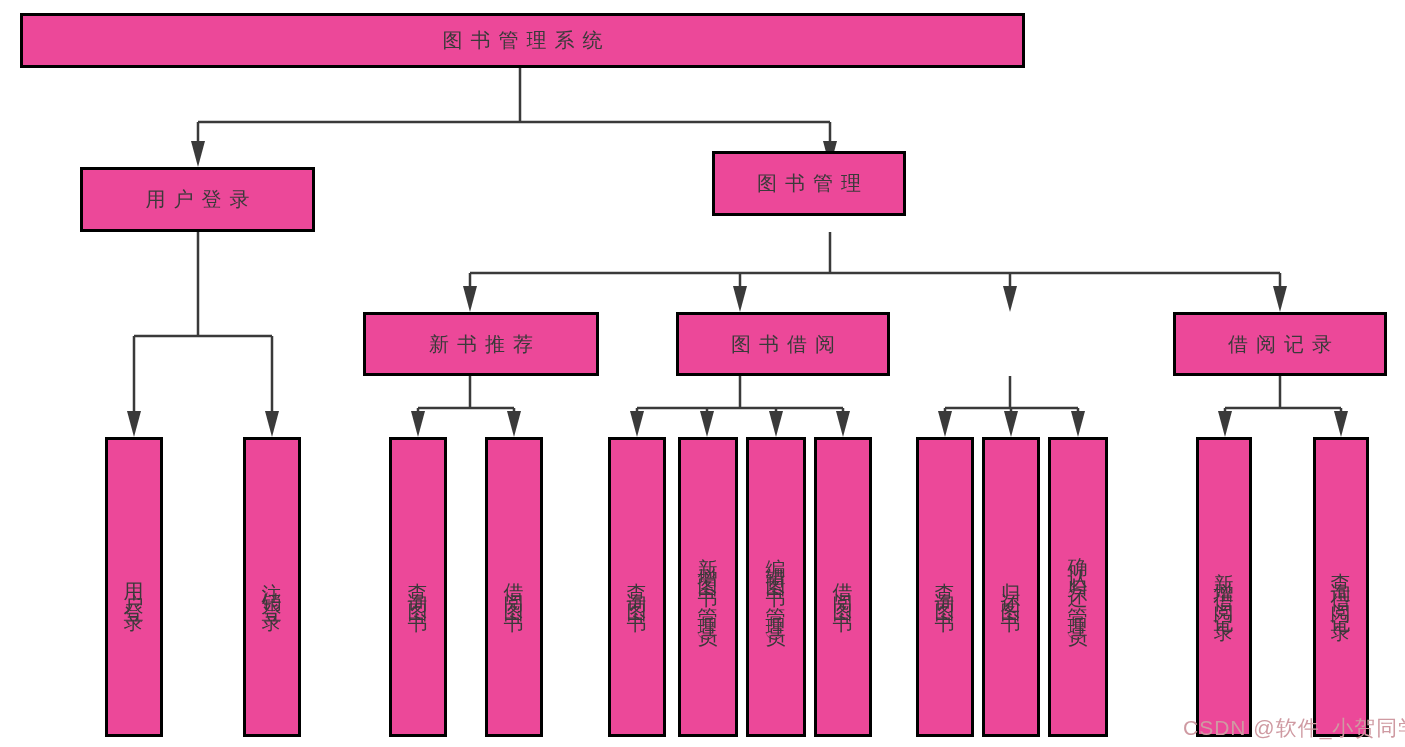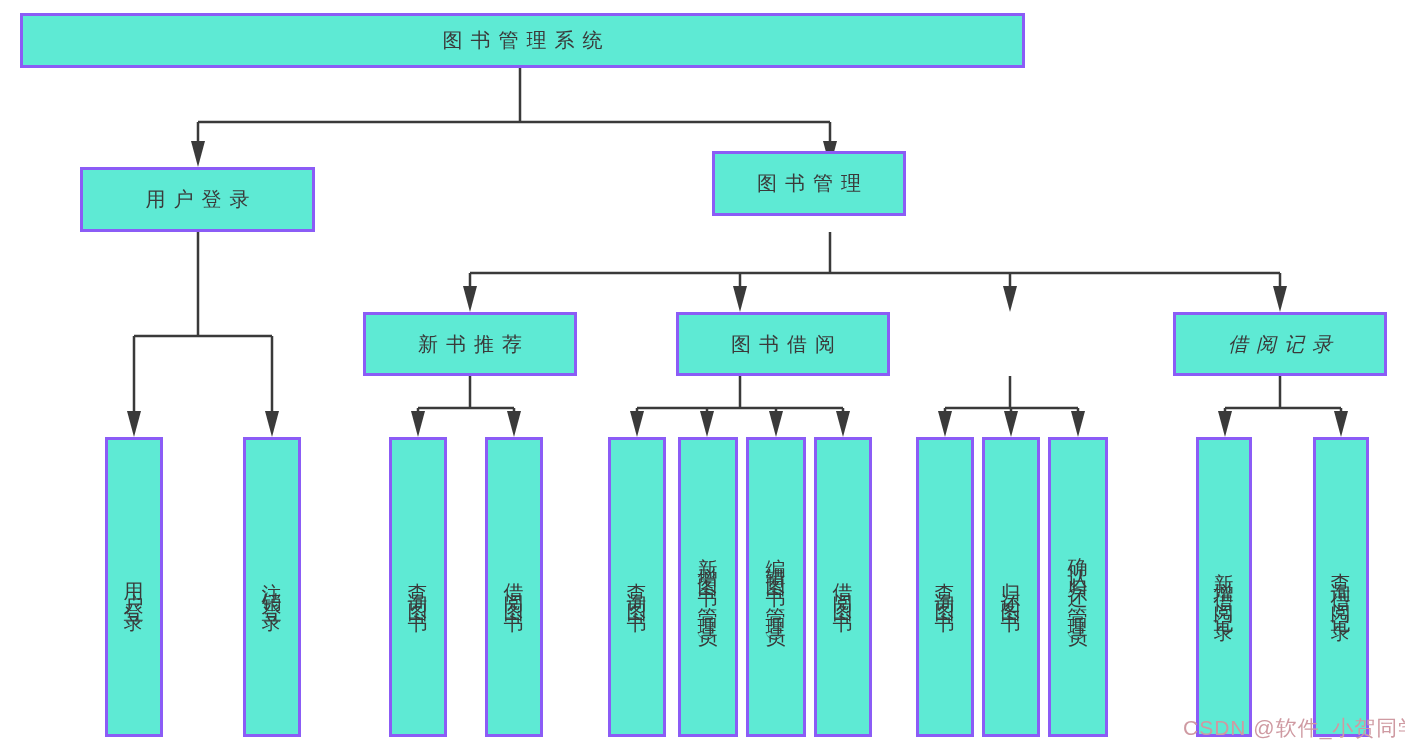--- a/index.html
+++ b/index.html
@@ -6,21 +6,21 @@
   .canvas{
     position:relative;
     width:1405px;height:747px;
     background:#ffffff;
     font-family:"Liberation Sans","DejaVu Sans",sans-serif;
     overflow:hidden;
   }
   .connectors{position:absolute;left:0;top:0;z-index:0;}
   .node{
     position:absolute;box-sizing:border-box;
-    background:#5eead4;border:3px solid #8b5cf6;color:#3a3a3a;
+    background:#ec4899;border:3px solid #000000;color:#3a3a3a;
     display:flex;align-items:center;justify-content:center;
     z-index:1;
   }
   .hnode{font-size:20px;letter-spacing:8px;text-indent:8px;white-space:nowrap;}
   .vnode{
     writing-mode:vertical-rl;text-orientation:mixed;
     font-size:20px;letter-spacing:10px;line-height:1.1;
   }
   .watermark{
     position:absolute;left:1183px;top:714px;z-index:2;
@@ -71,23 +71,23 @@
       <polygon points="1218,411 1232,411 1225,437"></polygon>
       <polygon points="1334,411 1348,411 1341,437"></polygon>
     </g>
   </svg>
 
   <div class="node hnode" style="left:20px;top:13px;width:1005px;height:55px;">图书管理系统</div>
 
   <div class="node hnode" style="left:80px;top:167px;width:235px;height:65px;">用户登录</div>
   <div class="node hnode" style="left:712px;top:151px;width:194px;height:65px;">图书管理</div>
 
-  <div class="node hnode" style="left:363px;top:312px;width:214px;height:64px;">新书推荐</div>
+  <div class="node hnode" style="left:363px;top:312px;width:236px;height:64px;">新书推荐</div>
   <div class="node hnode" style="left:633px;top:312px;width:214px;height:64px;margin-left:43px;">图书借阅</div>
-  <div class="node hnode" style="left:1173px;top:312px;width:214px;height:64px;font-style:italic;">借阅记录</div>
+  <div class="node hnode" style="left:1173px;top:312px;width:214px;height:64px;">借阅记录</div>
 
   <div class="node vnode" style="left:105px;top:437px;width:58px;height:300px;">用户登录</div>
   <div class="node vnode" style="left:243px;top:437px;width:58px;height:300px;">注销登录</div>
 
   <div class="node vnode" style="left:389px;top:437px;width:58px;height:300px;">查询图书</div>
   <div class="node vnode" style="left:485px;top:437px;width:58px;height:300px;">借阅图书</div>
 
   <div class="node vnode" style="left:608px;top:437px;width:58px;height:300px;">查询图书</div>
   <div class="node vnode" style="left:678px;top:437px;width:60px;height:300px;">新增图书（管理员）</div>
   <div class="node vnode" style="left:746px;top:437px;width:60px;height:300px;">编辑图书（管理员）</div>

